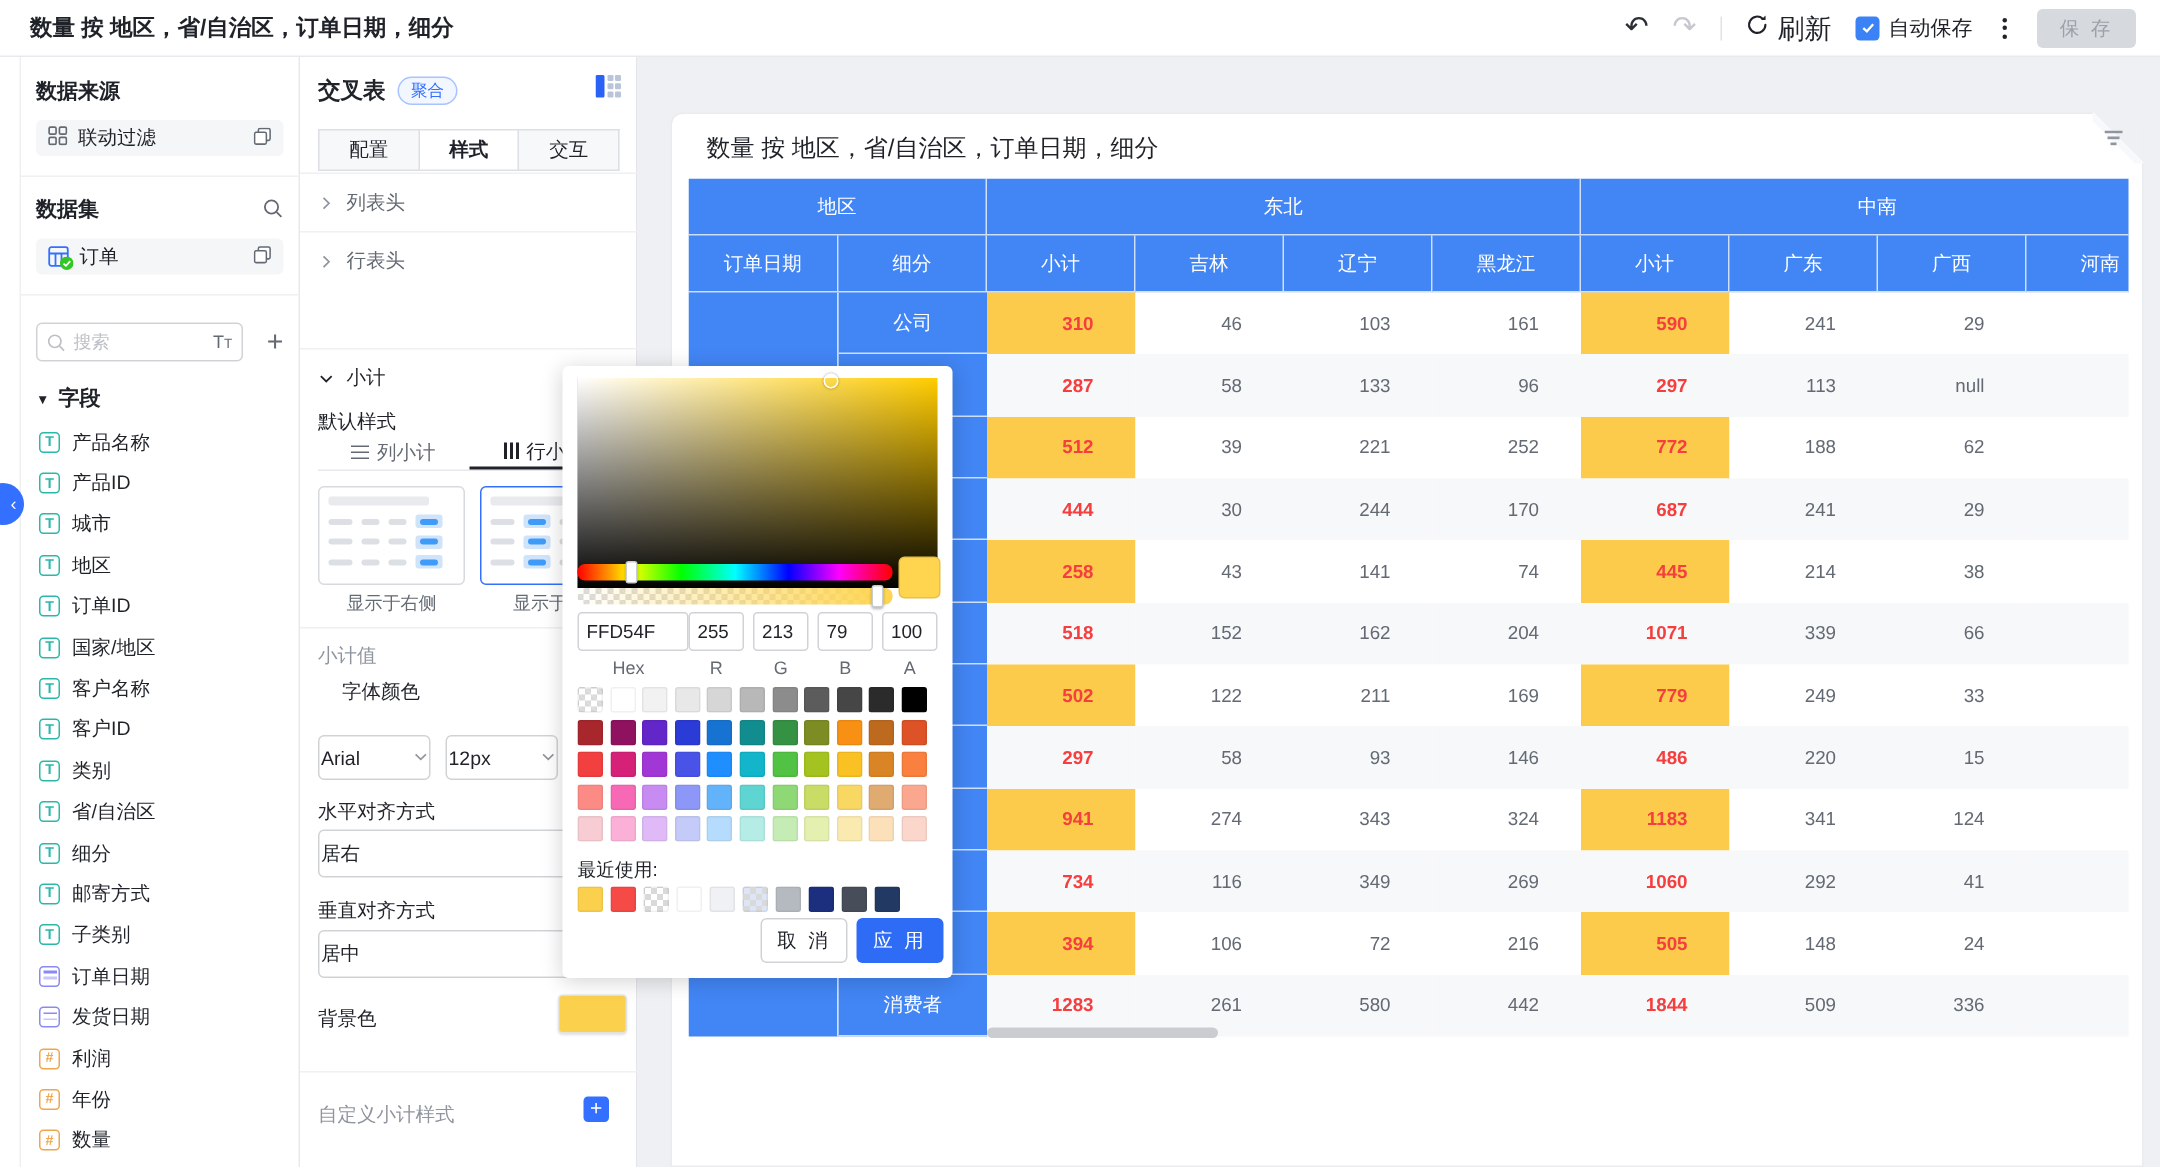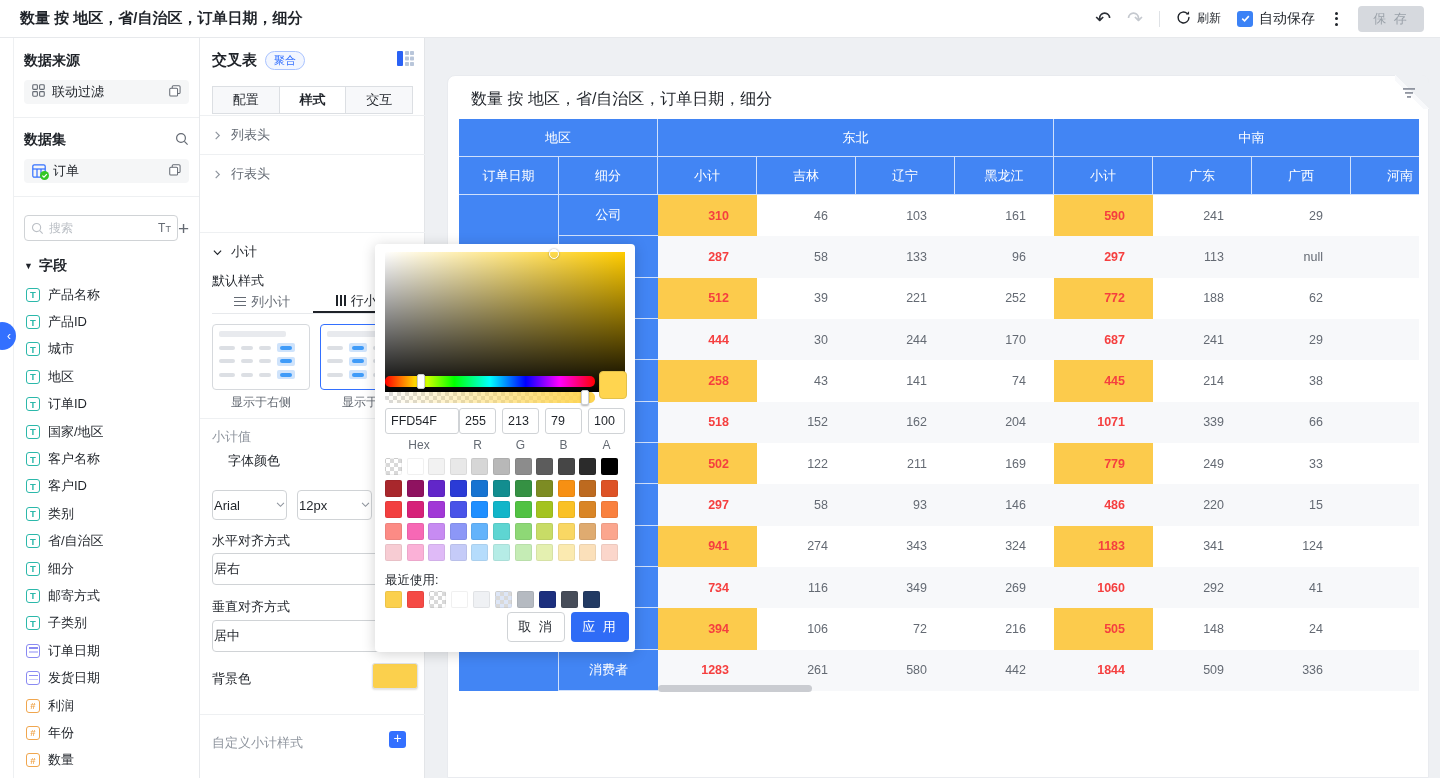--- a/index.html
+++ b/index.html
@@ -9,41 +9,41 @@
 
   
   .topbar { position:absolute; left:0; top:0; width:1440px; height:38px; background:#fff;
             border-bottom:1px solid #e7e9ec; display:flex; align-items:center; justify-content:space-between; z-index:40; }
   .tb-title { font-size:15px; font-weight:bold; margin-left:20px; }
   .tb-right { display:flex; align-items:center; gap:16px; margin-right:16px; }
   .tb-ico { font-size:19px; line-height:1; cursor:pointer; }
   .undo { color:#2b2f36; }
   .redo { color:#c5c9cf; }
   .tb-sep { width:1px; height:16px; background:#dfe2e6; }
-  .tb-refresh { display:flex; align-items:center; gap:6px; font-size:12px; cursor:pointer; }
+  .tb-refresh { display:flex; align-items:center; gap:6px; font-size:18px; cursor:pointer; }
   .tb-auto { display:flex; align-items:center; gap:6px; font-size:14px; cursor:pointer; }
   .cbx { width:16px; height:16px; background:#3b82f6; border-radius:3px; display:flex; align-items:center; justify-content:center; }
   .kebab { display:flex; flex-direction:column; gap:2.5px; padding:4px; cursor:pointer; }
   .kebab i { width:3px; height:3px; border-radius:50%; background:#1f2329; }
   .save-btn { width:66px; height:26px; border:none; border-radius:4px; background:#d6d9de; color:#9aa1a9;
               font-size:13px; letter-spacing:2px; font-family:inherit; }
 
   
   .rail { position:absolute; left:0; top:38px; width:14px; height:740px; background:#fff; border-right:1px solid #eef0f2; z-index:4; }
   .blue-handle { position:absolute; left:-12px; top:322px; width:28px; height:28px; border-radius:50%;
                  background:#3370ff; z-index:6; display:flex; align-items:center; justify-content:flex-end;
                  color:#fff; font-size:12px; padding-right:5px; cursor:pointer; }
   .sidebar { position:absolute; left:14px; top:38px; width:186px; height:740px; background:#fff;
              border-right:1px solid #e7e9ec; padding:14px 10px 0 10px; overflow:hidden; z-index:5; }
   .sb-h { font-size:14px; font-weight:bold; display:flex; align-items:center; justify-content:space-between; }
   .sb-item { margin-top:10px; height:24px; background:#f5f6f7; border-radius:4px; display:flex; align-items:center;
              gap:7px; padding:0 8px; font-size:13px; cursor:pointer; }
   .sb-item .grow { flex:1; }
   .sb-div { border-top:1px solid #eef0f2; margin:13px -10px 13px -10px; }
-  .search-row { display:flex; align-items:center; gap:0; margin-top:18px; }
+  .search-row { display:flex; align-items:center; gap:16px; margin-top:18px; }
   .search-box { flex:1; height:26px; border:1px solid #d0d3d6; border-radius:4px; display:flex; align-items:center;
                 gap:5px; padding:0 6px; }
   .search-box input { border:none; outline:none; width:58px; font-size:12px; color:#1f2329; font-family:inherit; }
   .search-box input::placeholder { color:#bcc0c6; }
   .tt { font-size:12px; color:#646a73; margin-left:auto; }
   .tt b { font-size:9px; font-weight:normal; }
   .plus-btn { font-size:19px; color:#646a73; font-weight:300; cursor:pointer; line-height:1; }
   .fields-h { margin-top:16px; display:flex; align-items:center; gap:6px; font-size:14px; font-weight:bold; cursor:pointer; }
   .caret { font-size:9px; color:#1f2329; }
   .field-list { margin-top:6px; }

